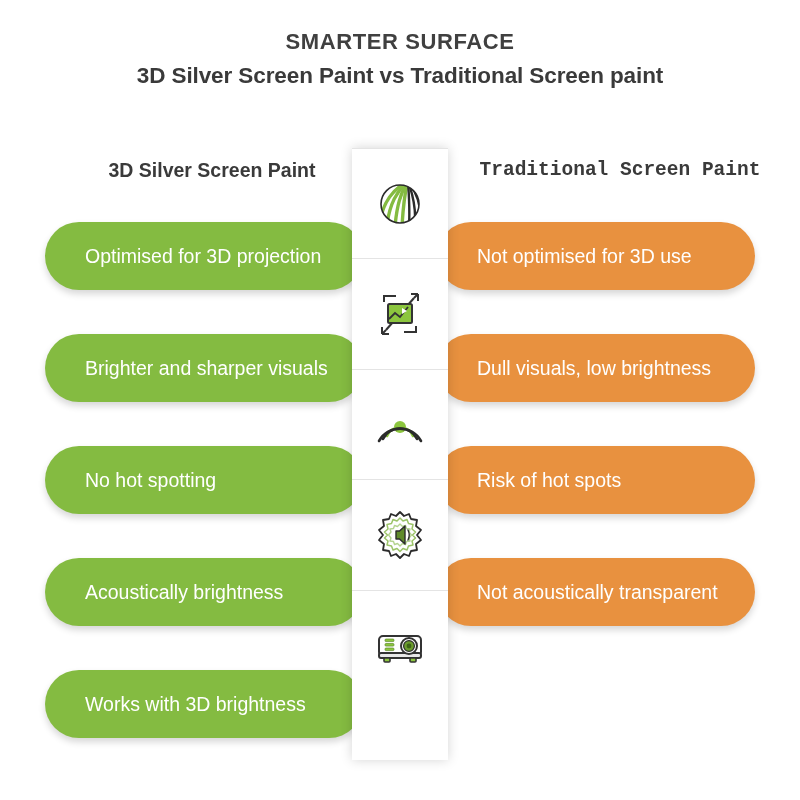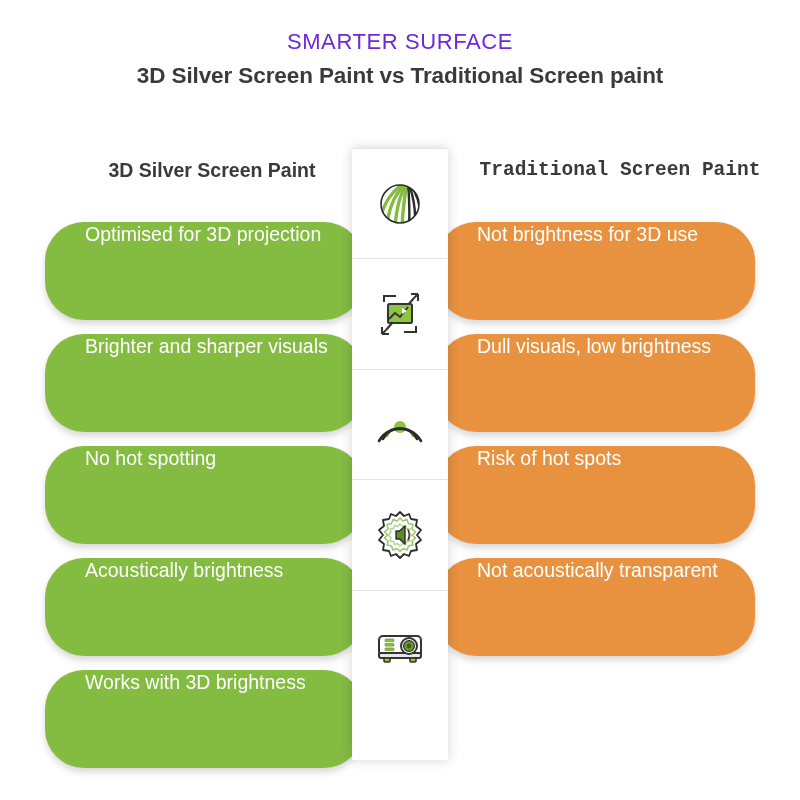--- a/index.html
+++ b/index.html
@@ -22,22 +22,22 @@
     box-sizing: border-box;
   }
 
   
   .header {
     padding-top: 30px;
     text-align: center;
   }
   .brand-title {
     font-size: 22px;
-    font-weight: normal;
-    color: #6d28d9;
+    font-weight: bold;
+    color: #404040;
     letter-spacing: 0.6px;
     line-height: 1.1;
   }
   .main-title {
     margin-top: 9px;
     font-size: 22.5px;
     font-weight: bold;
     color: #3a3a3a;
     letter-spacing: -0.1px;
     line-height: 1.15;
@@ -111,23 +111,24 @@
     top: 222px;
     width: 800px;
   }
   .row {
     position: relative;
     height: 112px;
   }
   .pill {
     position: absolute;
     top: 0;
-    height: 98px;
+    height: 68px;
     box-sizing: border-box;
     display: flex;
+    align-items: center;
     color: #ffffff;
     font-size: 19.5px;
     line-height: 1.26;
     border-radius: 39px;
     box-shadow: 0 4px 7px rgba(0,0,0,0.16);
   }
   .pill-left {
     left: 45px;
     width: 318px;
     background: #84bb41;
@@ -249,21 +250,21 @@
       </span>
     </div>
   </div>
 
   <div class="rows">
     <div class="row">
       <div class="pill pill-left">
         <span class="pill-text">Optimised for 3D projection</span>
       </div>
       <div class="pill pill-right">
-        <span class="pill-text">Not brightness for 3D use</span>
+        <span class="pill-text">Not optimised for 3D use</span>
       </div>
     </div>
     <div class="row">
       <div class="pill pill-left">
         <span class="pill-text">Brighter and sharper visuals</span>
       </div>
       <div class="pill pill-right">
         <span class="pill-text">Dull visuals, low brightness</span>
       </div>
     </div>

